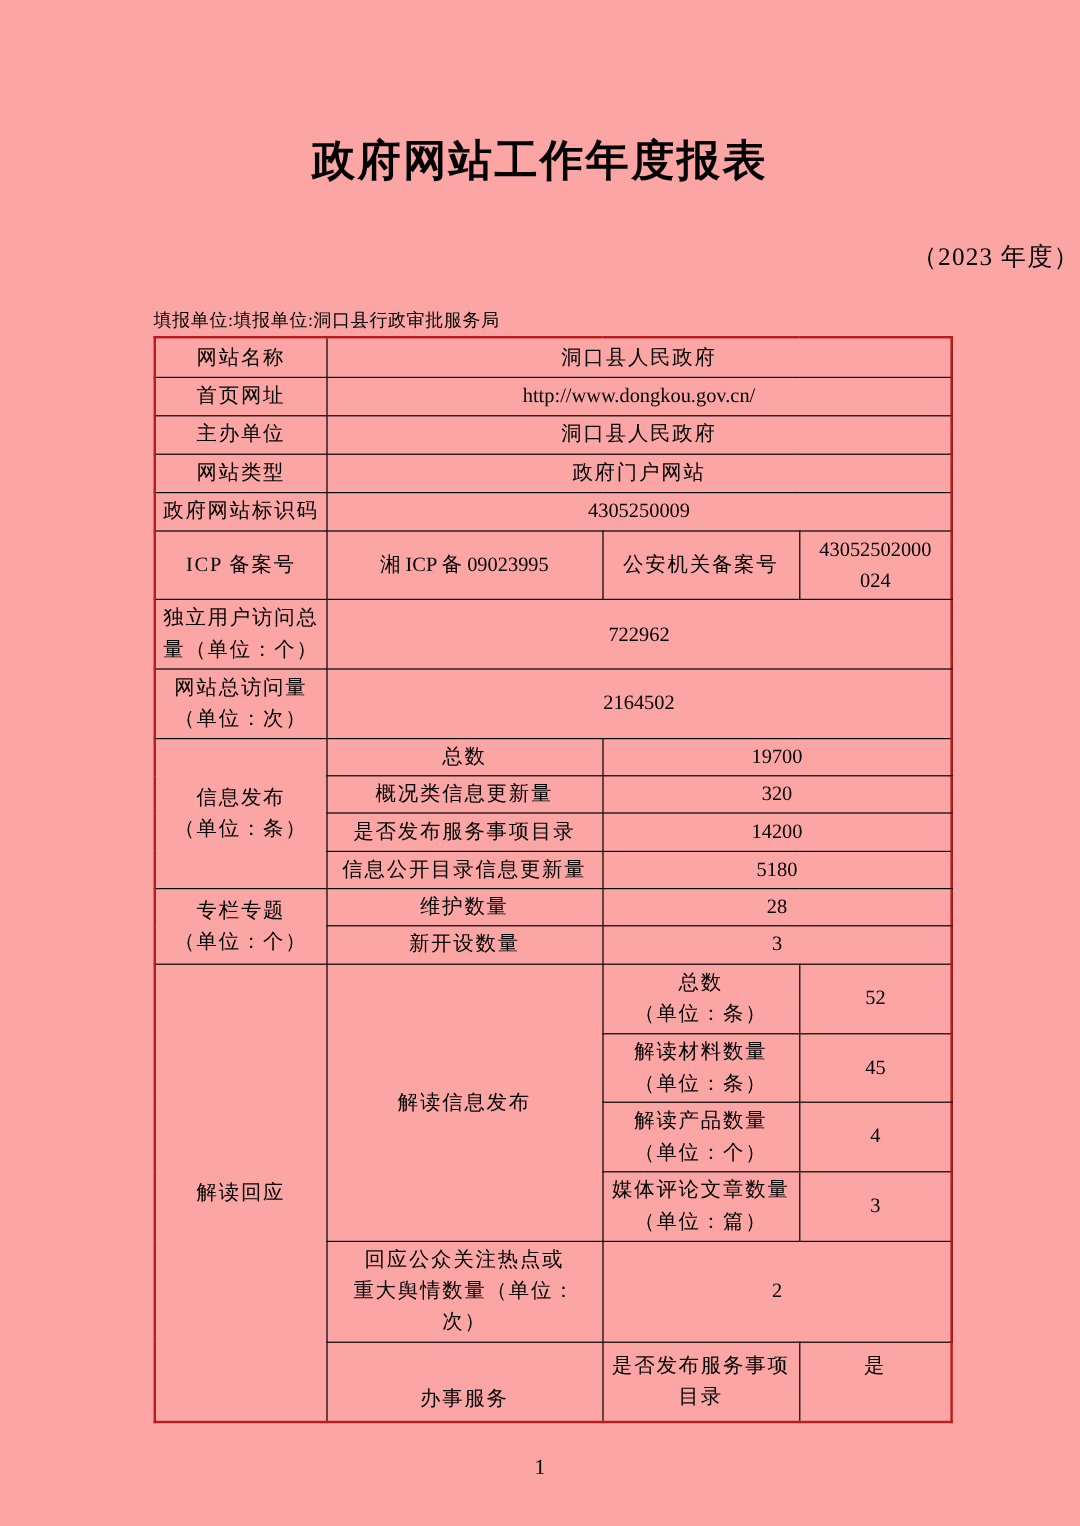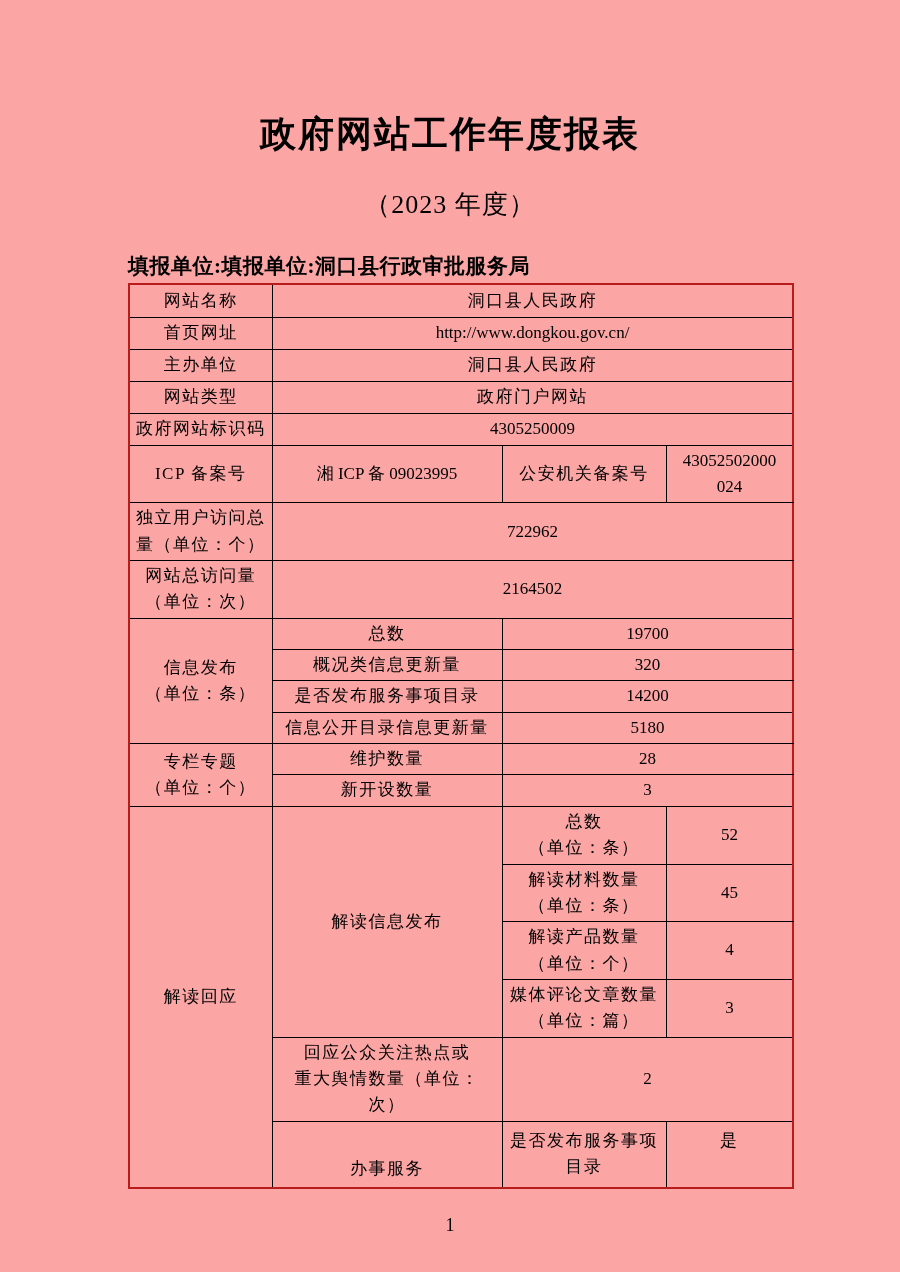--- a/index.html
+++ b/index.html
@@ -17,29 +17,29 @@
     margin: 0;
     padding-top: 112px;
     text-align: center;
     font-family: "Liberation Sans", "DejaVu Sans", sans-serif;
     font-size: 36px;
     font-weight: bold;
     letter-spacing: 2px;
     line-height: 1.2;
   }
   .doc-subtitle {
-    margin-top: 32px;
-    text-align: center;
-    font-size: 26px;
+    margin-top: 45px;
+    text-align: right;
+    font-size: 21px;
     letter-spacing: 1px;
   }
   .unit-line {
     margin: 30px 0 3px 128px;
-    font-size: 21px;
-    font-weight: bold;
+    font-size: 15px;
+    font-weight: normal;
     letter-spacing: 0.5px;
   }
   table.report {
     border-collapse: collapse;
     table-layout: fixed;
     margin-left: 128px;
     width: 664px;
     border: 2px solid #b91c1c;
   }
   table.report td {

